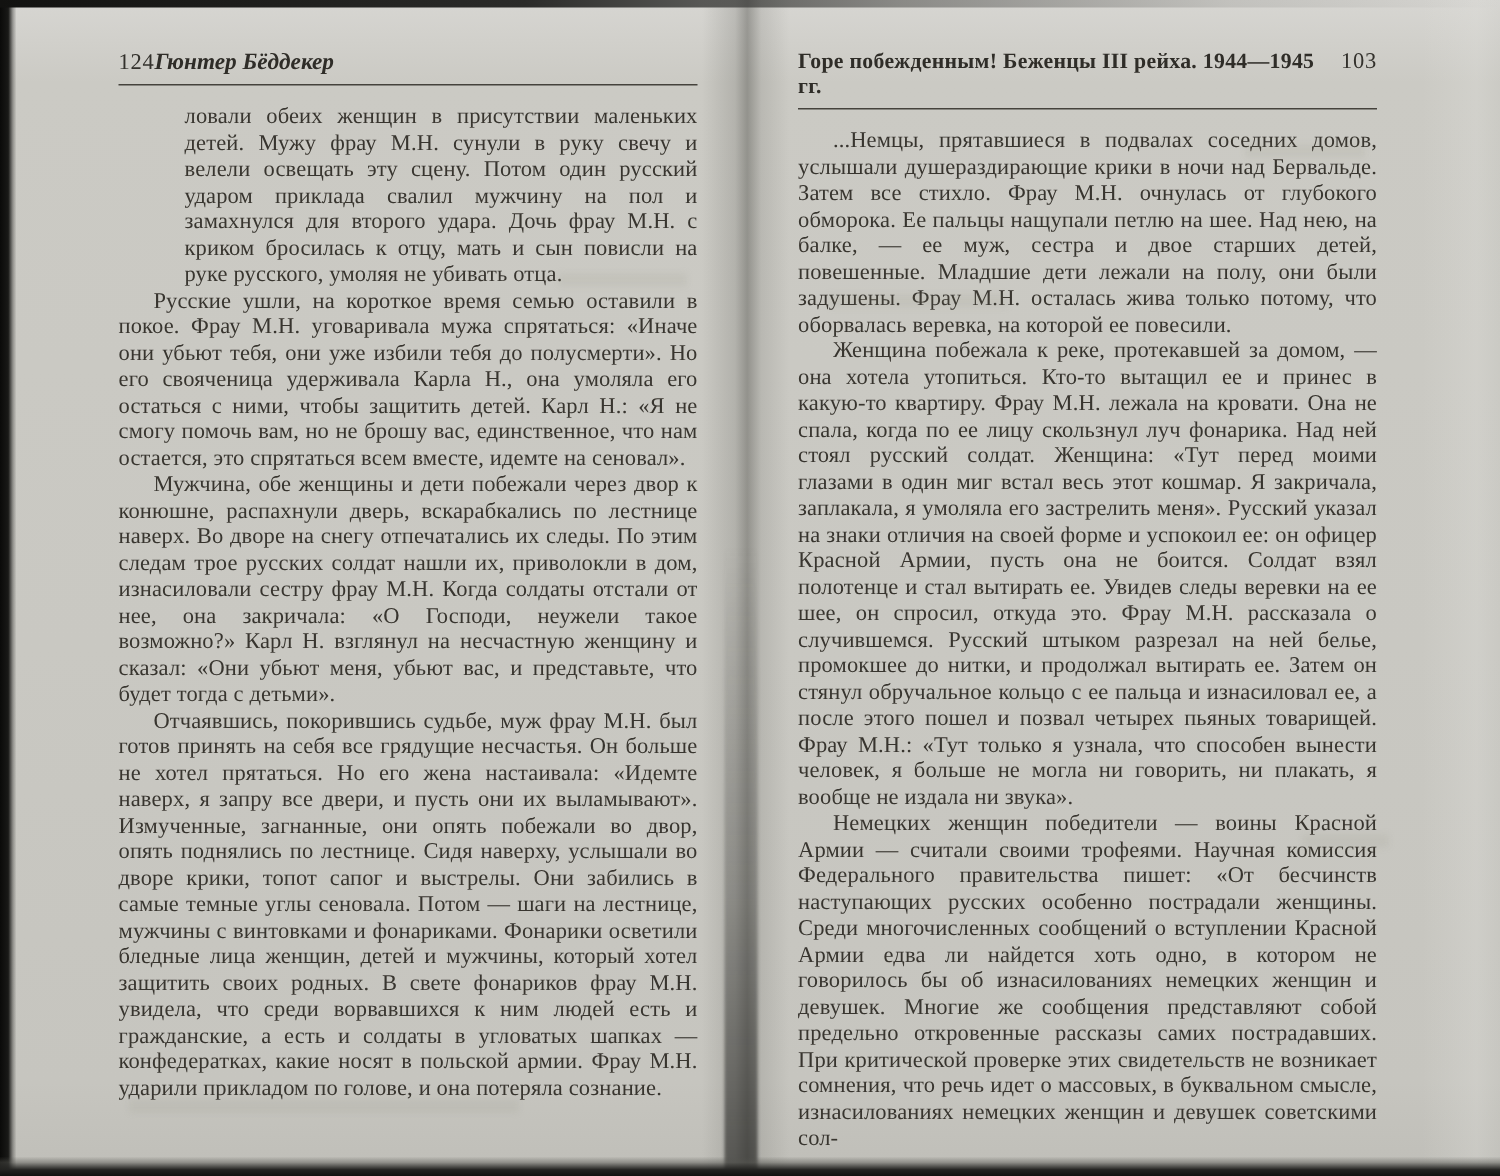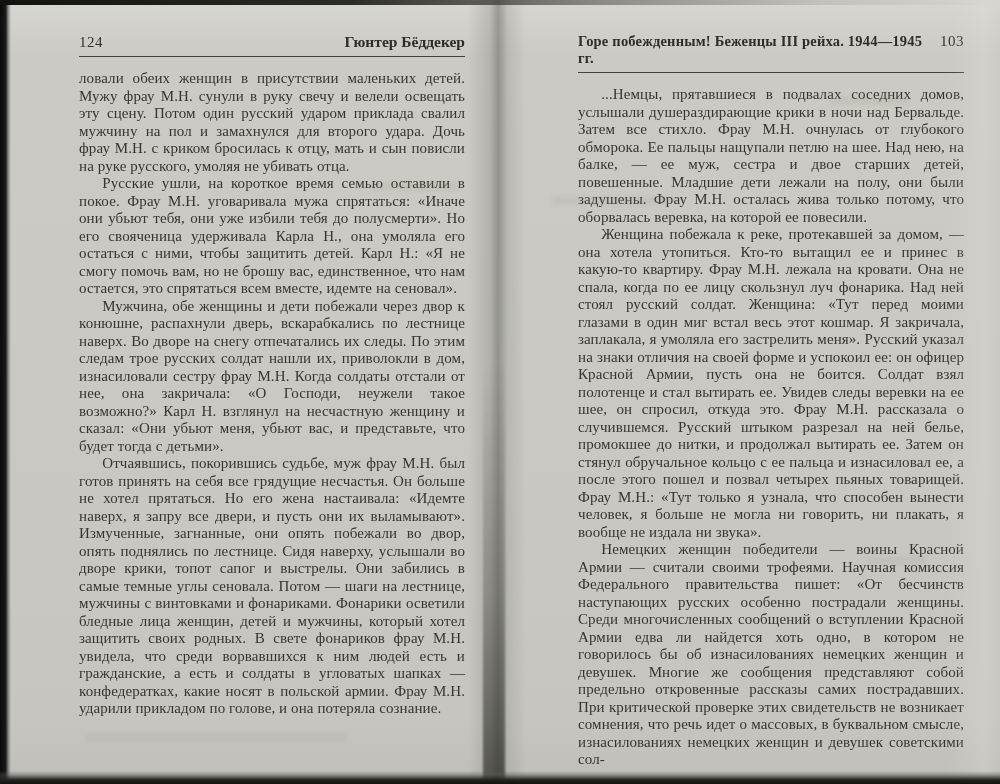--- a/index.html
+++ b/index.html
@@ -52,37 +52,37 @@
   .s1{left:372px;top:182px;width:86px;height:9px;}
   .s2{left:552px;top:196px;width:120px;height:9px;}
   .s3{left:86px;top:733px;width:260px;height:9px;}
   .s4{left:830px;top:96px;width:80px;height:9px;}
   .s5{left:868px;top:556px;width:58px;height:9px;}
 
   .page{
     position:absolute;top:33px;width:386px;color:var(--ink);
   }
   .page-left{left:79px;}
-  .page-right{left:578px;}
+  .page-right{left:532px;}
   .page-header{
-    display:flex;justify-content:space-between;align-items:baseline;
+    display:flex;justify-content:flex-start;align-items:baseline;
     border-bottom:1.5px solid var(--rule);
     padding-bottom:5px;
   }
   .pagenum{font-size:15px;letter-spacing:.5px;color:#33312c;}
-  .running-author{font-weight:bold;font-size:15.5px;color:#2f2d28;}
+  .running-author{font-style:italic;font-weight:bold;font-size:15.5px;color:#2f2d28;}
   .running-title{font-weight:bold;font-size:14.5px;letter-spacing:.2px;color:#2f2d28;}
   .page-body{margin-top:13px;}
   .para{
     font-size:15px;line-height:17.5px;
     text-align:justify;text-indent:1.55em;
     color:var(--ink);
     letter-spacing:.1px;
   }
-  .para.no-indent{text-indent:0;}
+  .para.no-indent{text-indent:0;margin-left:44px;}
 </style>
 </head>
 <body>
 
 <div class="scan">
 
   <div class="page page-left">
     <div class="page-header">
       <span class="pagenum">124</span>
       <span class="running-author">Гюнтер Бёддекер</span>

